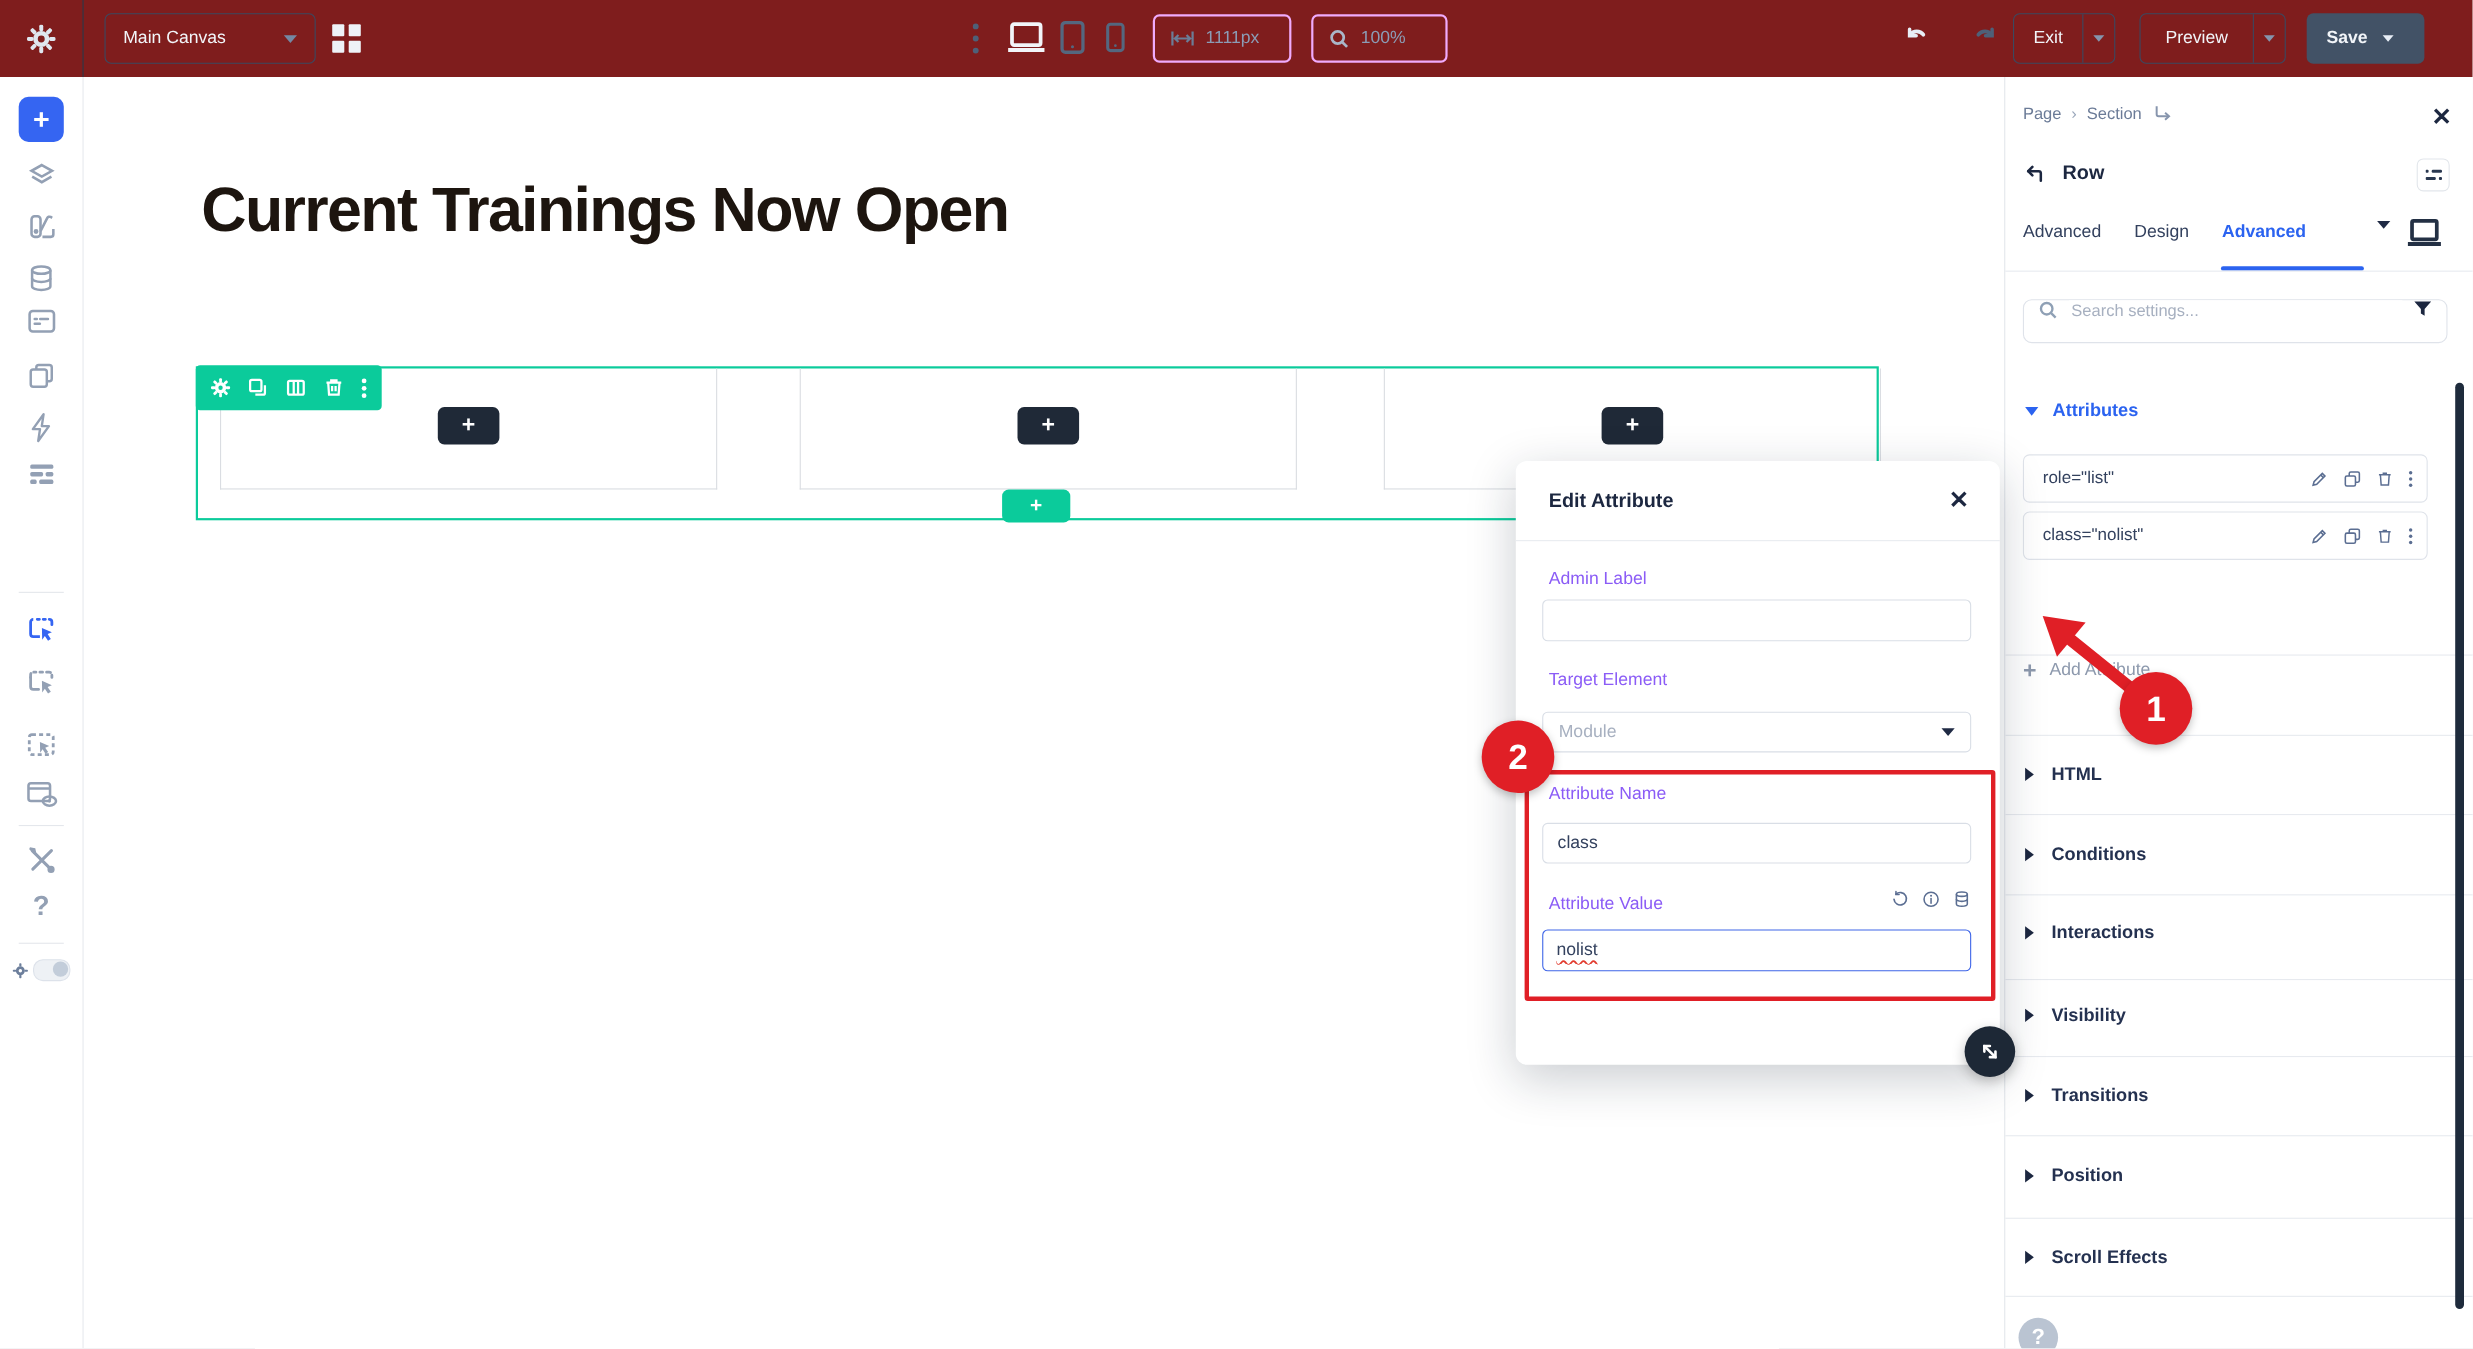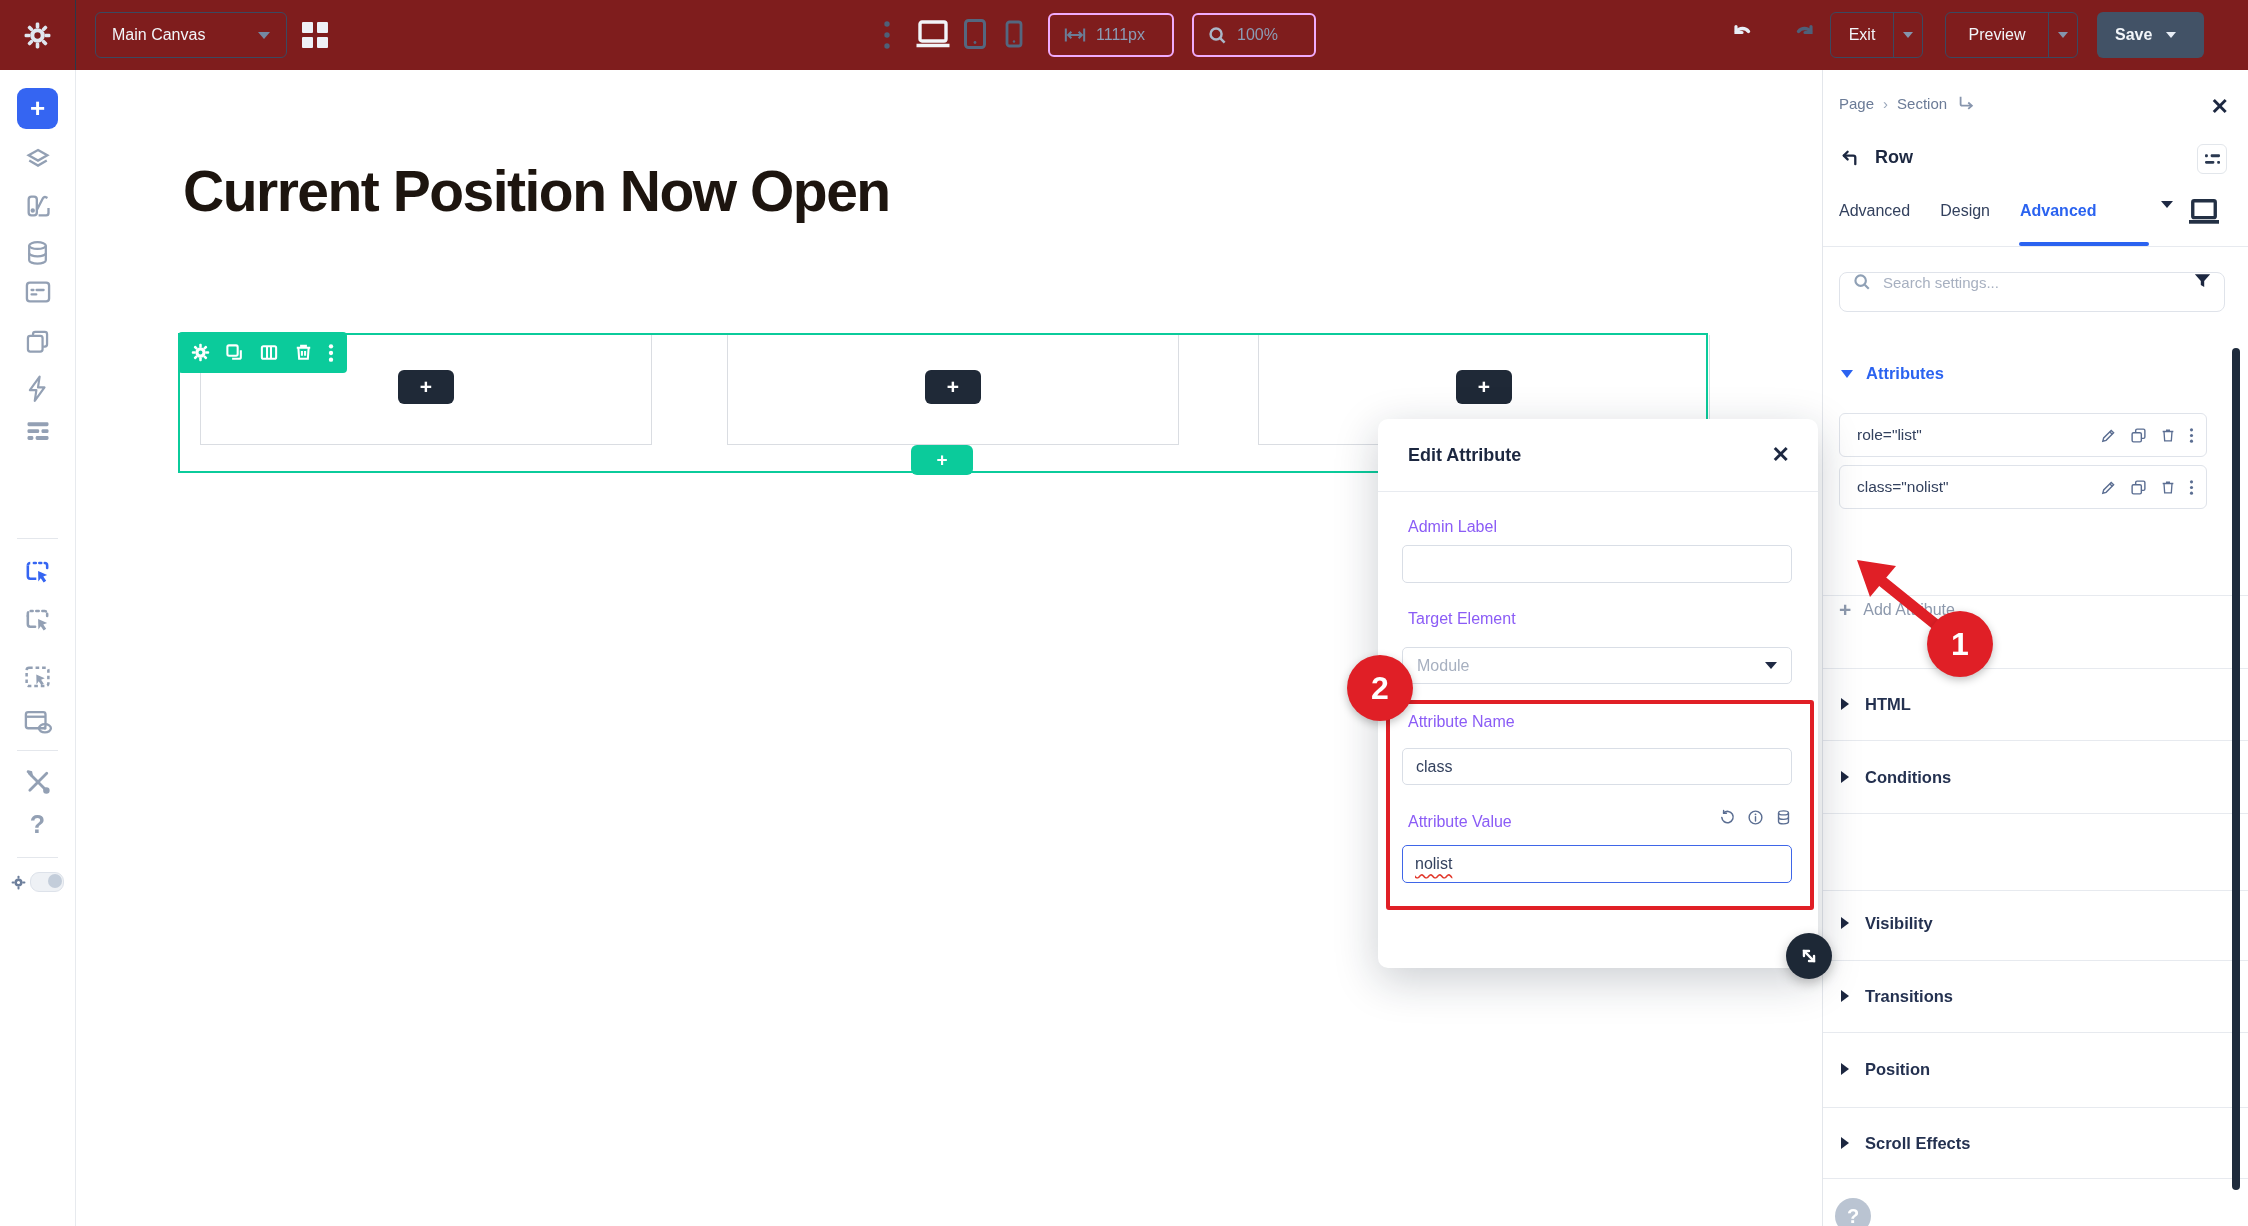--- a/index.html
+++ b/index.html
@@ -90,21 +90,21 @@
   
   .ann-circle{width:66px;height:66px;border-radius:50%;background:#e01f26;color:#fff;display:flex;align-items:center;
               justify-content:center;font-size:32px;font-weight:700;z-index:32;box-shadow:0 3px 8px rgba(0,0,0,.25);}
   .ann-svg{left:0;top:0;width:2248px;height:1226px;z-index:31;pointer-events:none;}
 </style>
 </head>
 <body>
 
 <div class="screen">
 
-  <div class="abs pagehead">Current Position Now Open</div>
+  <div class="abs pagehead">Current Trainings Now Open</div>
 
   <div class="abs vrow">
     <div class="vcol" style="left:20px;">
       <div class="modadd">+</div>
     </div>
     <div class="vcol" style="left:547px;">
       <div class="modadd">+</div>
     </div>
     <div class="vcol" style="left:1078px;">
       <div class="modadd">+</div>
@@ -490,20 +490,24 @@
     <div class="abs" style="left:18px;top:619px;display:flex;align-items:center;gap:16px;width:380px;height:30px;">
       <span class="tri-r"></span>
         <span class="sec-label">HTML</span>
     </div>
     <div class="abs hdiv" style="top:670px;"></div>
     <div class="abs" style="left:18px;top:692px;display:flex;align-items:center;gap:16px;width:380px;height:30px;">
       <span class="tri-r"></span>
         <span class="sec-label">Conditions</span>
     </div>
     <div class="abs hdiv" style="top:743px;"></div>
+    <div class="abs" style="left:18px;top:763px;display:flex;align-items:center;gap:16px;width:380px;height:30px;">
+      <span class="tri-r"></span>
+        <span class="sec-label">Interactions</span>
+    </div>
     <div class="abs hdiv" style="top:820px;"></div>
     <div class="abs" style="left:18px;top:838px;display:flex;align-items:center;gap:16px;width:380px;height:30px;">
       <span class="tri-r"></span>
         <span class="sec-label">Visibility</span>
     </div>
     <div class="abs hdiv" style="top:890px;"></div>
     <div class="abs" style="left:18px;top:911px;display:flex;align-items:center;gap:16px;width:380px;height:30px;">
       <span class="tri-r"></span>
         <span class="sec-label">Transitions</span>
     </div>

